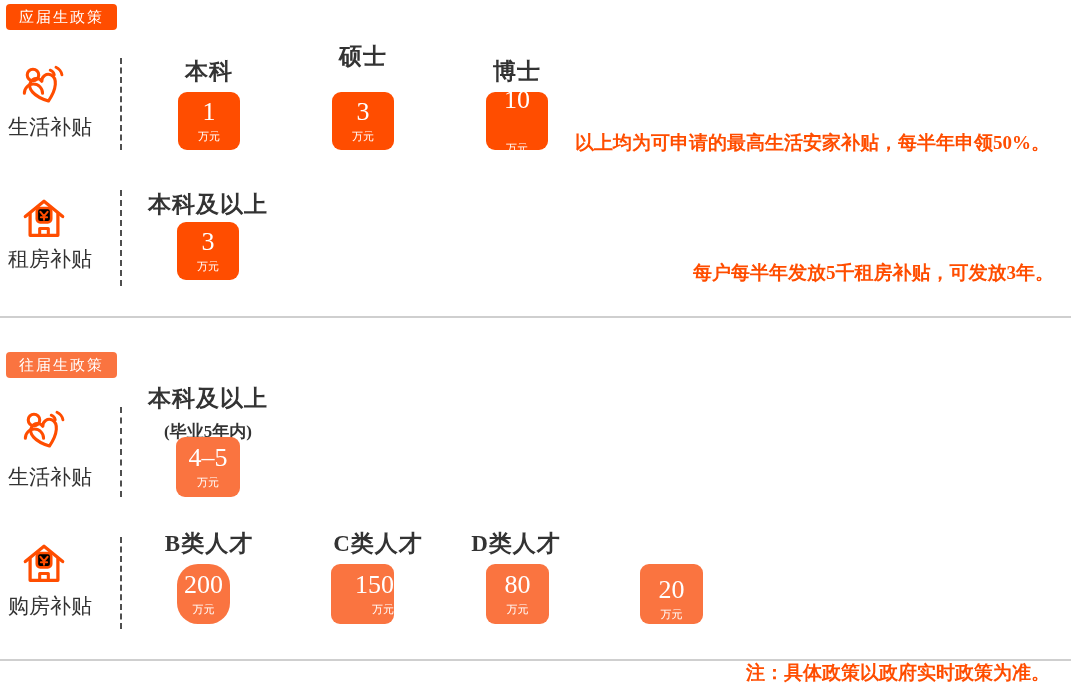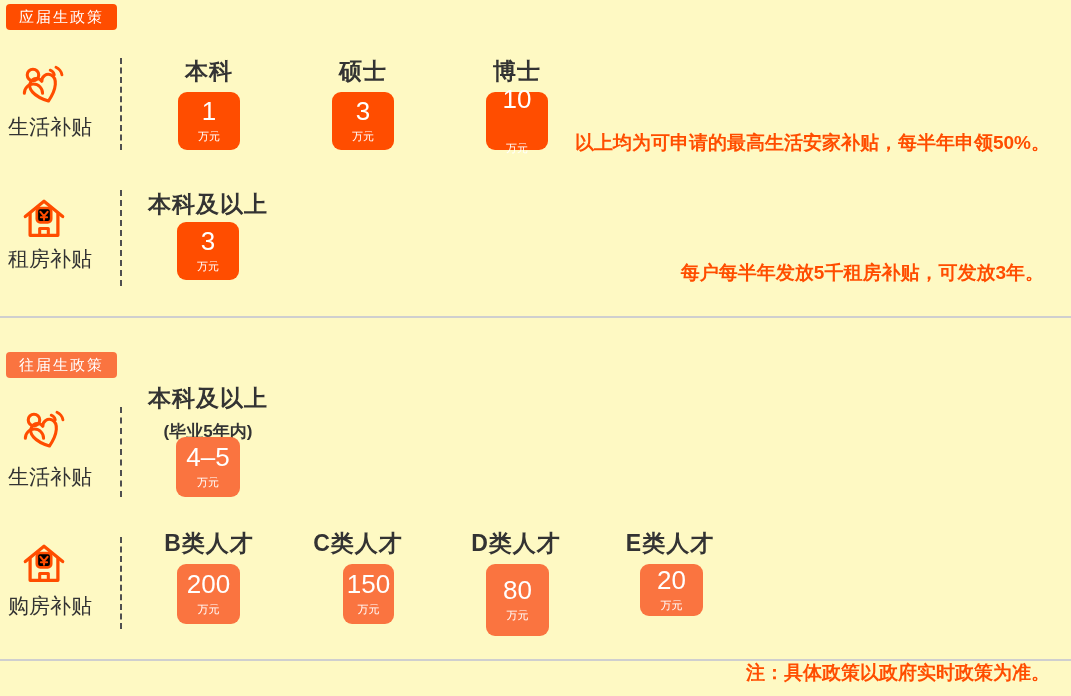--- a/index.html
+++ b/index.html
@@ -1,18 +1,18 @@
 <!DOCTYPE html>
 <html style="--primary: #FF4D00; --secondary: #FA7440; --dark: #333333; --divider: #CFCFCF; --dash: #4F4F4F;"><head>
 <meta charset="utf-8">
 <style>
   html,body{margin:0;padding:0;background:#000;}
   .canvas{
-    position:relative;width:1071px;height:696px;background:#fef9c3;overflow:hidden;
-    font-family:Liberation Sans, sans-serif;
+    position:relative;width:1071px;height:696px;background:#ffffff;overflow:hidden;
+    font-family:Liberation Serif, serif;
   }
   .badge{
     position:absolute;width:111px;height:26px;border-radius:4px;color:#fff;
     font-size:15px;display:flex;align-items:center;justify-content:center;
     letter-spacing:2px;
   }
   .bg-primary{background:var(--primary);}
   .bg-secondary{background:var(--secondary);}
   .row-label{position:absolute;font-size:21px;color:var(--dark);white-space:nowrap;}
   .col-header{
@@ -52,21 +52,21 @@
     <path d="M24.5 40.5 C 11 31 7.5 21 13 15.8 C 16.8 12.3 23 13.8 24.3 18.8 C 25.6 13.6 31.8 12 35.4 15.4 C 40.8 20.4 37 31 24.5 40.5 Z" transform="rotate(-18 24 27)" stroke-width="3.2"></path>
     <circle cx="12.5" cy="12.5" r="6" stroke-width="3.2"></circle>
     <path d="M3.5 31.5 a 9.5 9.5 0 0 1 19 0" stroke-width="3.2"></path>
     <path d="M30.5 7.5 a 6.5 6.5 0 0 1 4.2 4.8" stroke-width="3"></path>
     <path d="M36.5 4.5 a 11 11 0 0 1 6.2 7.8" stroke-width="3"></path>
   </svg>
   <div class="row-label" style="left:8px;top:113px;">生活补贴</div>
   <div class="vdash" style="left:120px;top:58px;height:92px;"></div>
 
   <div class="col-header" style="left:147px;top:56px;width:124px;">本科</div>
-  <div class="col-header" style="left:301px;top:56px;width:124px;">硕士</div>
+  <div class="col-header" style="left:301px;top:41px;width:124px;">硕士</div>
   <div class="col-header" style="left:455px;top:56px;width:124px;">博士</div>
 
   <div class="value-box bg-primary" style="left:178px;top:92px;width:62px;height:58px;">
     <span class="v">1</span>
     <span class="u">万元</span>
   </div>
   <div class="value-box bg-primary" style="left:332px;top:92px;width:62px;height:58px;">
     <span class="v">3</span>
     <span class="u">万元</span>
   </div>
@@ -87,21 +87,21 @@
     <path d="M19.5 41 L 19.5 34 L 28.5 34 L 28.5 41" stroke-width="3.2"></path>
   </svg>
   <div class="row-label" style="left:8px;top:245px;">租房补贴</div>
   <div class="vdash" style="left:120px;top:190px;height:96px;"></div>
 
   <div class="col-header" style="left:128px;top:189px;width:160px;">本科及以上</div>
   <div class="value-box bg-primary" style="left:177px;top:222px;width:62px;height:58px;">
     <span class="v">3</span>
     <span class="u">万元</span>
   </div>
-  <div class="note" style="right:27px;top:260px;">每户每半年发放5千租房补贴，可发放3年。</div>
+  <div class="note" style="right:17px;top:260px;">每户每半年发放5千租房补贴，可发放3年。</div>
 
   <div class="divider" style="top:316px;"></div>
 
   <div class="badge bg-secondary" style="left:6px;top:352px;">往届生政策</div>
 
   <svg class="icon" style="left:22px;top:408px;" width="46" height="46" viewBox="0 0 48 48">
     <path d="M24.5 40.5 C 11 31 7.5 21 13 15.8 C 16.8 12.3 23 13.8 24.3 18.8 C 25.6 13.6 31.8 12 35.4 15.4 C 40.8 20.4 37 31 24.5 40.5 Z" transform="rotate(-18 24 27)" stroke-width="3.2"></path>
     <circle cx="12.5" cy="12.5" r="6" stroke-width="3.2"></circle>
     <path d="M3.5 31.5 a 9.5 9.5 0 0 1 19 0" stroke-width="3.2"></path>
     <path d="M30.5 7.5 a 6.5 6.5 0 0 1 4.2 4.8" stroke-width="3"></path>
@@ -123,37 +123,36 @@
     <rect class="fillbg" x="16.5" y="12.5" width="15" height="15" rx="3.5" stroke-width="2.8"></rect>
     <path d="M20.3 16.5 L 24 21 L 27.7 16.5" stroke-width="2.2"></path>
     <path d="M24 21 L 24 24.8" stroke-width="2.2"></path>
     <path d="M20.8 22.2 L 27.2 22.2" stroke-width="2.2"></path>
     <path d="M19.5 41 L 19.5 34 L 28.5 34 L 28.5 41" stroke-width="3.2"></path>
   </svg>
   <div class="row-label" style="left:8px;top:592px;">购房补贴</div>
   <div class="vdash" style="left:120px;top:537px;height:92px;"></div>
 
   <div class="col-header" style="left:147px;top:528px;width:124px;">B类人才</div>
-  <div class="col-header" style="left:296px;top:528px;width:124px;">C类人才</div>
+  <div class="col-header" style="left:316px;top:528px;width:124px;">C类人才</div>
   <div class="col-header" style="left:454px;top:528px;width:124px;">D类人才</div>
-  <div class="col-header" style="left:608px;top:528px;width:124px;">E类人才</div>
 
-  <div class="value-box bg-secondary" style="left:177px;top:564px;width:63px;height:60px;">
+  <div class="value-box bg-secondary" style="left:177px;top:564px;width:53px;height:60px;border-radius:21px;">
     <span class="v">200</span>
     <span class="u">万元</span>
   </div>
-  <div class="value-box bg-secondary" style="left:343px;top:564px;width:51px;height:60px;">
+  <div class="value-box bg-secondary" style="left:331px;top:564px;width:63px;height:60px;align-items:flex-end;">
     <span class="v">150</span>
     <span class="u">万元</span>
   </div>
-  <div class="value-box bg-secondary" style="left:486px;top:564px;width:63px;height:72px;">
+  <div class="value-box bg-secondary" style="left:486px;top:564px;width:63px;height:60px;">
     <span class="v">80</span>
     <span class="u">万元</span>
   </div>
-  <div class="value-box bg-secondary" style="left:640px;top:564px;width:63px;height:52px;">
+  <div class="value-box bg-secondary" style="left:640px;top:564px;width:63px;height:60px;justify-content:flex-end;">
     <span class="v">20</span>
     <span class="u">万元</span>
   </div>
 
   <div class="divider" style="top:659px;"></div>
   <div class="note" style="right:21px;top:660px;">注：具体政策以政府实时政策为准。</div>
 
 </div>
 
 </body></html>

